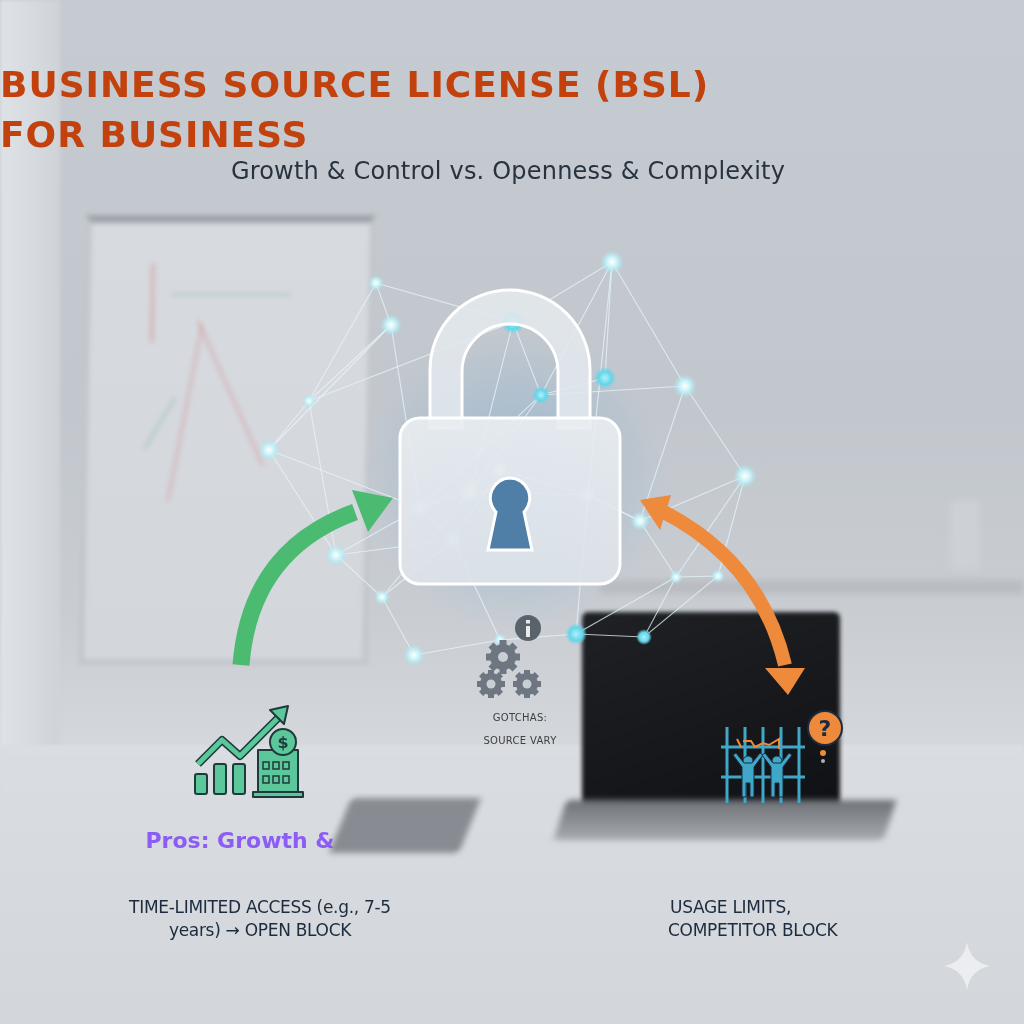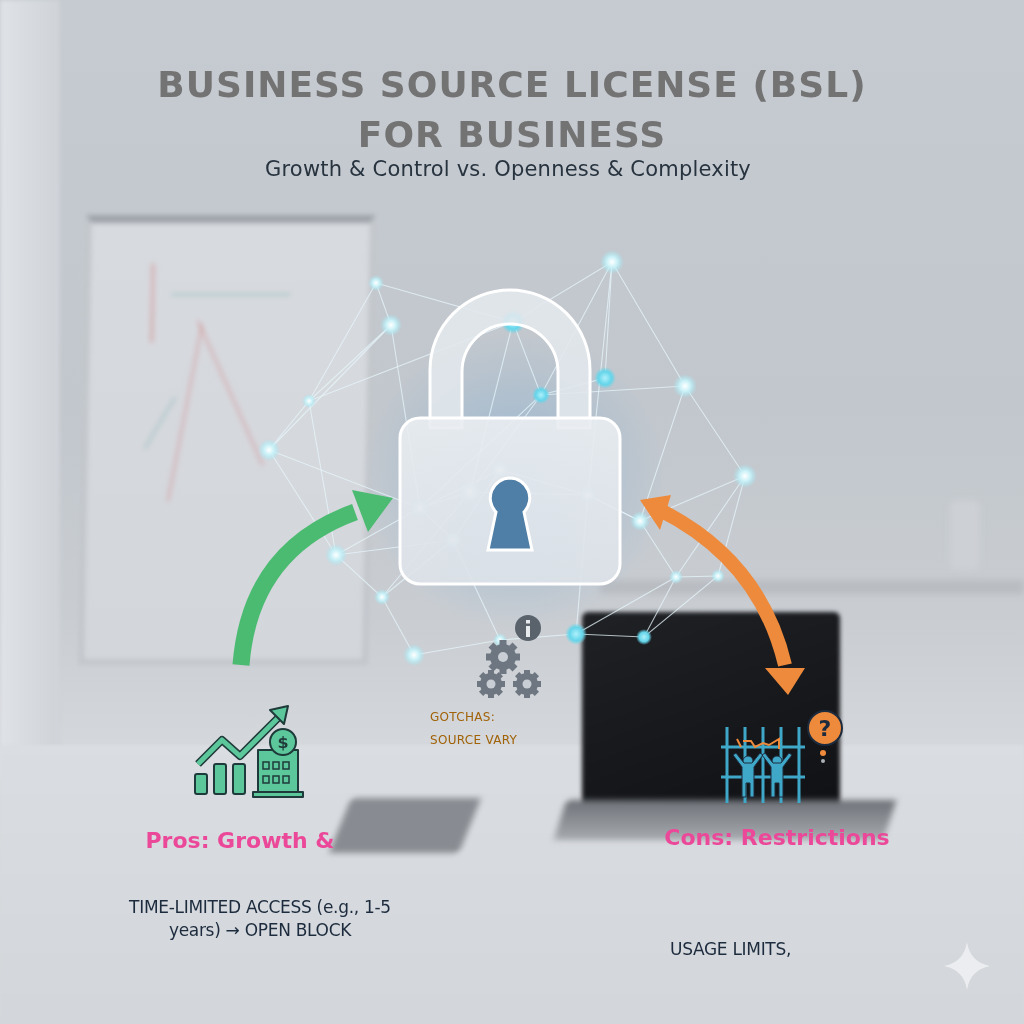--- a/index.html
+++ b/index.html
@@ -52,30 +52,29 @@
   }
   .tablet {
     left: 340px; top: 798px; width: 130px; height: 55px;
     background: #7b7f85; border-radius: 4px;
     transform: skewX(-22deg); filter: blur(3px); opacity: .85;
   }
 
   
   .title {
     position: absolute; left: 0; top: 60px; width: 1024px;
-    text-align: center;
     font-family: "DejaVu Sans", sans-serif;
     font-weight: bold; font-size: 36px; line-height: 50px;
-    color: #737373; letter-spacing: 1px;
+    color: #c2410c; letter-spacing: 1px;
   }
   .subtitle {
     position: absolute; left: 0; top: 157px; width: 1016px;
     text-align: center;
     font-family: "DejaVu Sans", sans-serif;
-    font-size: 21px; color: #27333f; letter-spacing: .2px;
+    font-size: 24px; color: #27333f; letter-spacing: .2px;
   }
 
   
   .network { position: absolute; left: 0; top: 0; width: 1024px; height: 1024px; pointer-events: none; }
   .lock-glow {
     position: absolute; left: 360px; top: 330px; width: 310px; height: 300px;
     background: radial-gradient(ellipse at center, rgba(120,170,210,.55), rgba(150,185,215,0) 70%);
   }
   .lock { position: absolute; left: 390px; top: 280px; width: 240px; height: 310px; }
 
@@ -84,38 +83,38 @@
 
   
   .icon-box { position: absolute; }
   .pros-icon { left: 190px; top: 704px; width: 115px; height: 95px; }
   .cons-icon { left: 715px; top: 705px; width: 135px; height: 100px; }
   .gotcha-icon { left: 475px; top: 612px; width: 80px; height: 86px; }
 
   .section-title {
     position: absolute; text-align: center;
     font-family: "DejaVu Sans", sans-serif; font-weight: bold;
-    font-size: 22px; line-height: 31px; color: #ec4899;
+    font-size: 22px; line-height: 31px; color: #8b5cf6;
   }
   .pros-title { left: 110px; top: 825px; width: 260px; }
   .cons-title { left: 648px; top: 822px; width: 258px; }
   .section-desc {
     position: absolute; text-align: center;
     font-family: "DejaVu Sans", sans-serif;
     font-size: 17px; line-height: 23px; color: #1c2b3d;
     letter-spacing: -.3px;
   }
   .pros-desc { left: 95px; top: 896px; width: 330px; }
   .cons-desc { left: 648px; top: 896px; width: 250px; text-align: left; padding-left: 20px; }
   .cons-desc span { display: block; }
-  .cons-desc span:first-child { padding-left: 2px; margin-top: 42px; }
+  .cons-desc span:first-child { padding-left: 2px; }
   .gotcha-label {
     position: absolute; left: 430px; top: 706px; width: 180px;
-    font-family: "DejaVu Sans", sans-serif;
-    font-size: 12px; line-height: 23px; color: #a16207; letter-spacing: .3px;
+    text-align: center; font-family: "DejaVu Sans", sans-serif;
+    font-size: 10px; line-height: 23px; color: #404040; letter-spacing: .3px;
   }
   .sparkle { position: absolute; left: 942px; top: 940px; width: 50px; height: 52px; }
 </style>
 </head>
 <body>
 
 <div class="bg-layer wall-left"></div>
 <div class="bg-layer whiteboard">
   <div class="scribble" style="left:60px;top:40px;width:4px;height:80px;background:#d07878;"></div>
   <div class="scribble" style="left:80px;top:70px;width:120px;height:3px;background:#7bb3b0;"></div>
@@ -279,21 +278,21 @@
       <rect x="93" y="58" width="6" height="7"></rect>
     <rect x="73" y="72" width="6" height="7"></rect>
       <rect x="83" y="72" width="6" height="7"></rect>
       <rect x="93" y="72" width="6" height="7"></rect>
   </g>
 </svg>
 <div class="section-title pros-title">
   <div>Pros: Growth &amp;</div>
 </div>
 <div class="section-desc pros-desc">
-  <div>TIME-LIMITED ACCESS (e.g., 1-5</div>
+  <div>TIME-LIMITED ACCESS (e.g., 7-5</div>
   <div>years) → OPEN BLOCK</div>
 </div>
 
 <svg class="icon-box cons-icon" viewBox="0 0 135 100">
   <g stroke="#3fa8c9" stroke-width="3" fill="none">
     <line x1="12" y1="22" x2="12" y2="98"></line>
     <line x1="30" y1="22" x2="30" y2="98"></line>
     <line x1="48" y1="22" x2="48" y2="98"></line>
     <line x1="66" y1="22" x2="66" y2="98"></line>
     <line x1="84" y1="22" x2="84" y2="98"></line>
@@ -308,21 +307,21 @@
     <path d="M18 50 L27 62 V92 H31 V78 H35 V92 H39 V62 L48 50 L45 48 L37 58 H29 L21 48 Z"></path>
     <circle cx="62" cy="56" r="5"></circle>
     <path d="M47 50 L56 62 V92 H60 V78 H64 V92 H68 V62 L77 50 L74 48 L66 58 H58 L50 48 Z"></path>
   </g>
   <circle cx="110" cy="23" r="17" fill="#ee8a3c" stroke="#1c2b3d" stroke-width="2"></circle>
   <text x="110" y="31" text-anchor="middle" font-family="DejaVu Sans, sans-serif" font-weight="bold" font-size="22" fill="#1c2b3d">?</text>
   <circle cx="108" cy="48" r="3" fill="#ee8a3c"></circle>
   <circle cx="108" cy="56" r="2" fill="#aab0b6"></circle>
 </svg>
 <div class="section-title cons-title">
-  <div>Cons: Restrictions</div>
 </div>
 <div class="section-desc cons-desc">
   <span>USAGE LIMITS,</span>
+  <span>COMPETITOR BLOCK</span>
 </div>
 
 <svg class="sparkle" viewBox="0 0 50 52">
   <path d="M25 2 Q28 22 48 26 Q28 30 25 50 Q22 30 2 26 Q22 22 25 2 Z" fill="#eef0f2" fill-opacity=".9"></path>
 </svg>
 
 </body></html>

